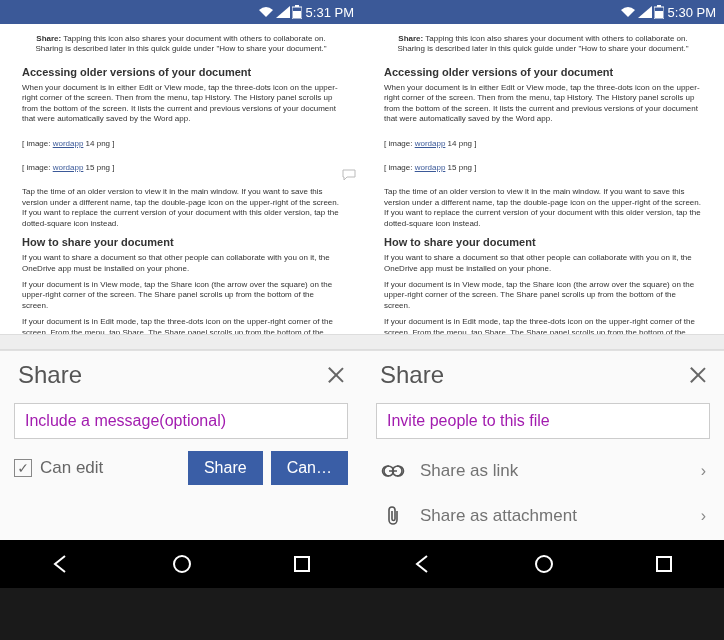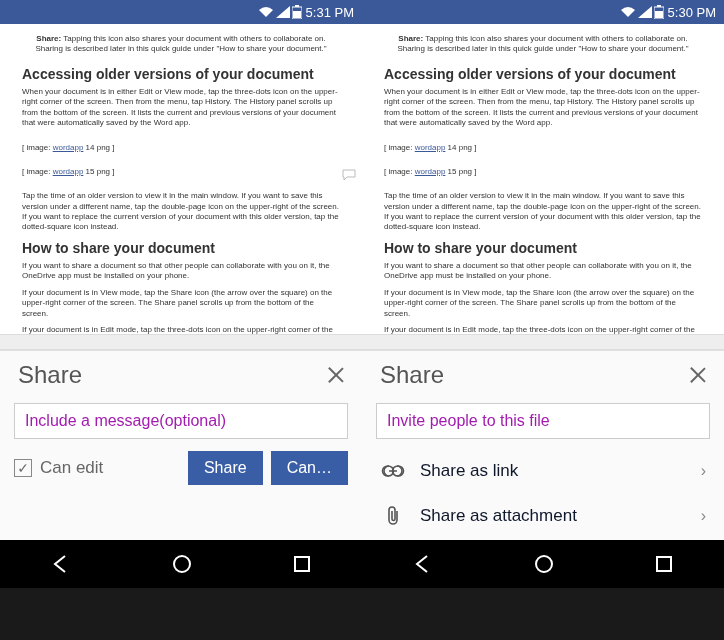--- a/index.html
+++ b/index.html
@@ -32,21 +32,21 @@
     padding: 10px 22px 8px 22px;
     font-size: 8px;
     color: #333;
     line-height: 1.3;
     height: 310px;
     overflow: hidden;
     position: relative;
   }
   .doc-area .share-line { font-size: 8px; margin-bottom: 10px; text-align: center; }
   .doc-area .share-line b { font-weight: bold; }
-  .doc-area h3 { font-size: 14px; font-weight: bold; margin: 6px 0 4px 0; }
+  .doc-area h3 { font-size: 11px; font-weight: bold; margin: 6px 0 4px 0; }
   .doc-area p { margin-bottom: 6px; }
   .doc-area .img-line { margin: 14px 0; }
   .doc-area .img-line a { color: #3b5998; text-decoration: underline; }
   .comment-icon {
     position: absolute; right: 6px; top: 145px;
     width: 14px; height: 12px;
     color: #999;
   }
   .gap-bar { height: 16px; background: #eeeeee; border-top: 1px solid #ddd; border-bottom: 1px solid #ddd; flex: 0 0 auto;}
   .share-panel {
@@ -102,21 +102,21 @@
     font-size: 16px; cursor: pointer;
     min-width: 72px;
   }
   .option-row {
     display: flex; align-items: center;
     padding: 12px 18px;
     gap: 14px;
     cursor: pointer;
   }
   .option-row .icon-hold { width: 26px; display: flex; align-items: center; justify-content: center; color:#555;}
-  .option-row .label { flex: 1; font-size: 17px; color: #0f172a; }
+  .option-row .label { flex: 1; font-size: 17px; color: #737373; }
   .option-row .chev { color: #888; font-size: 16px; }
   .nav-bar {
     height: 48px; background: #000;
     display: flex; align-items: center; justify-content: space-around;
     flex: 0 0 auto;
   }
   .nav-bar .nav { color: #fff; }
   svg { display: block; }
 </style>
 </head>

